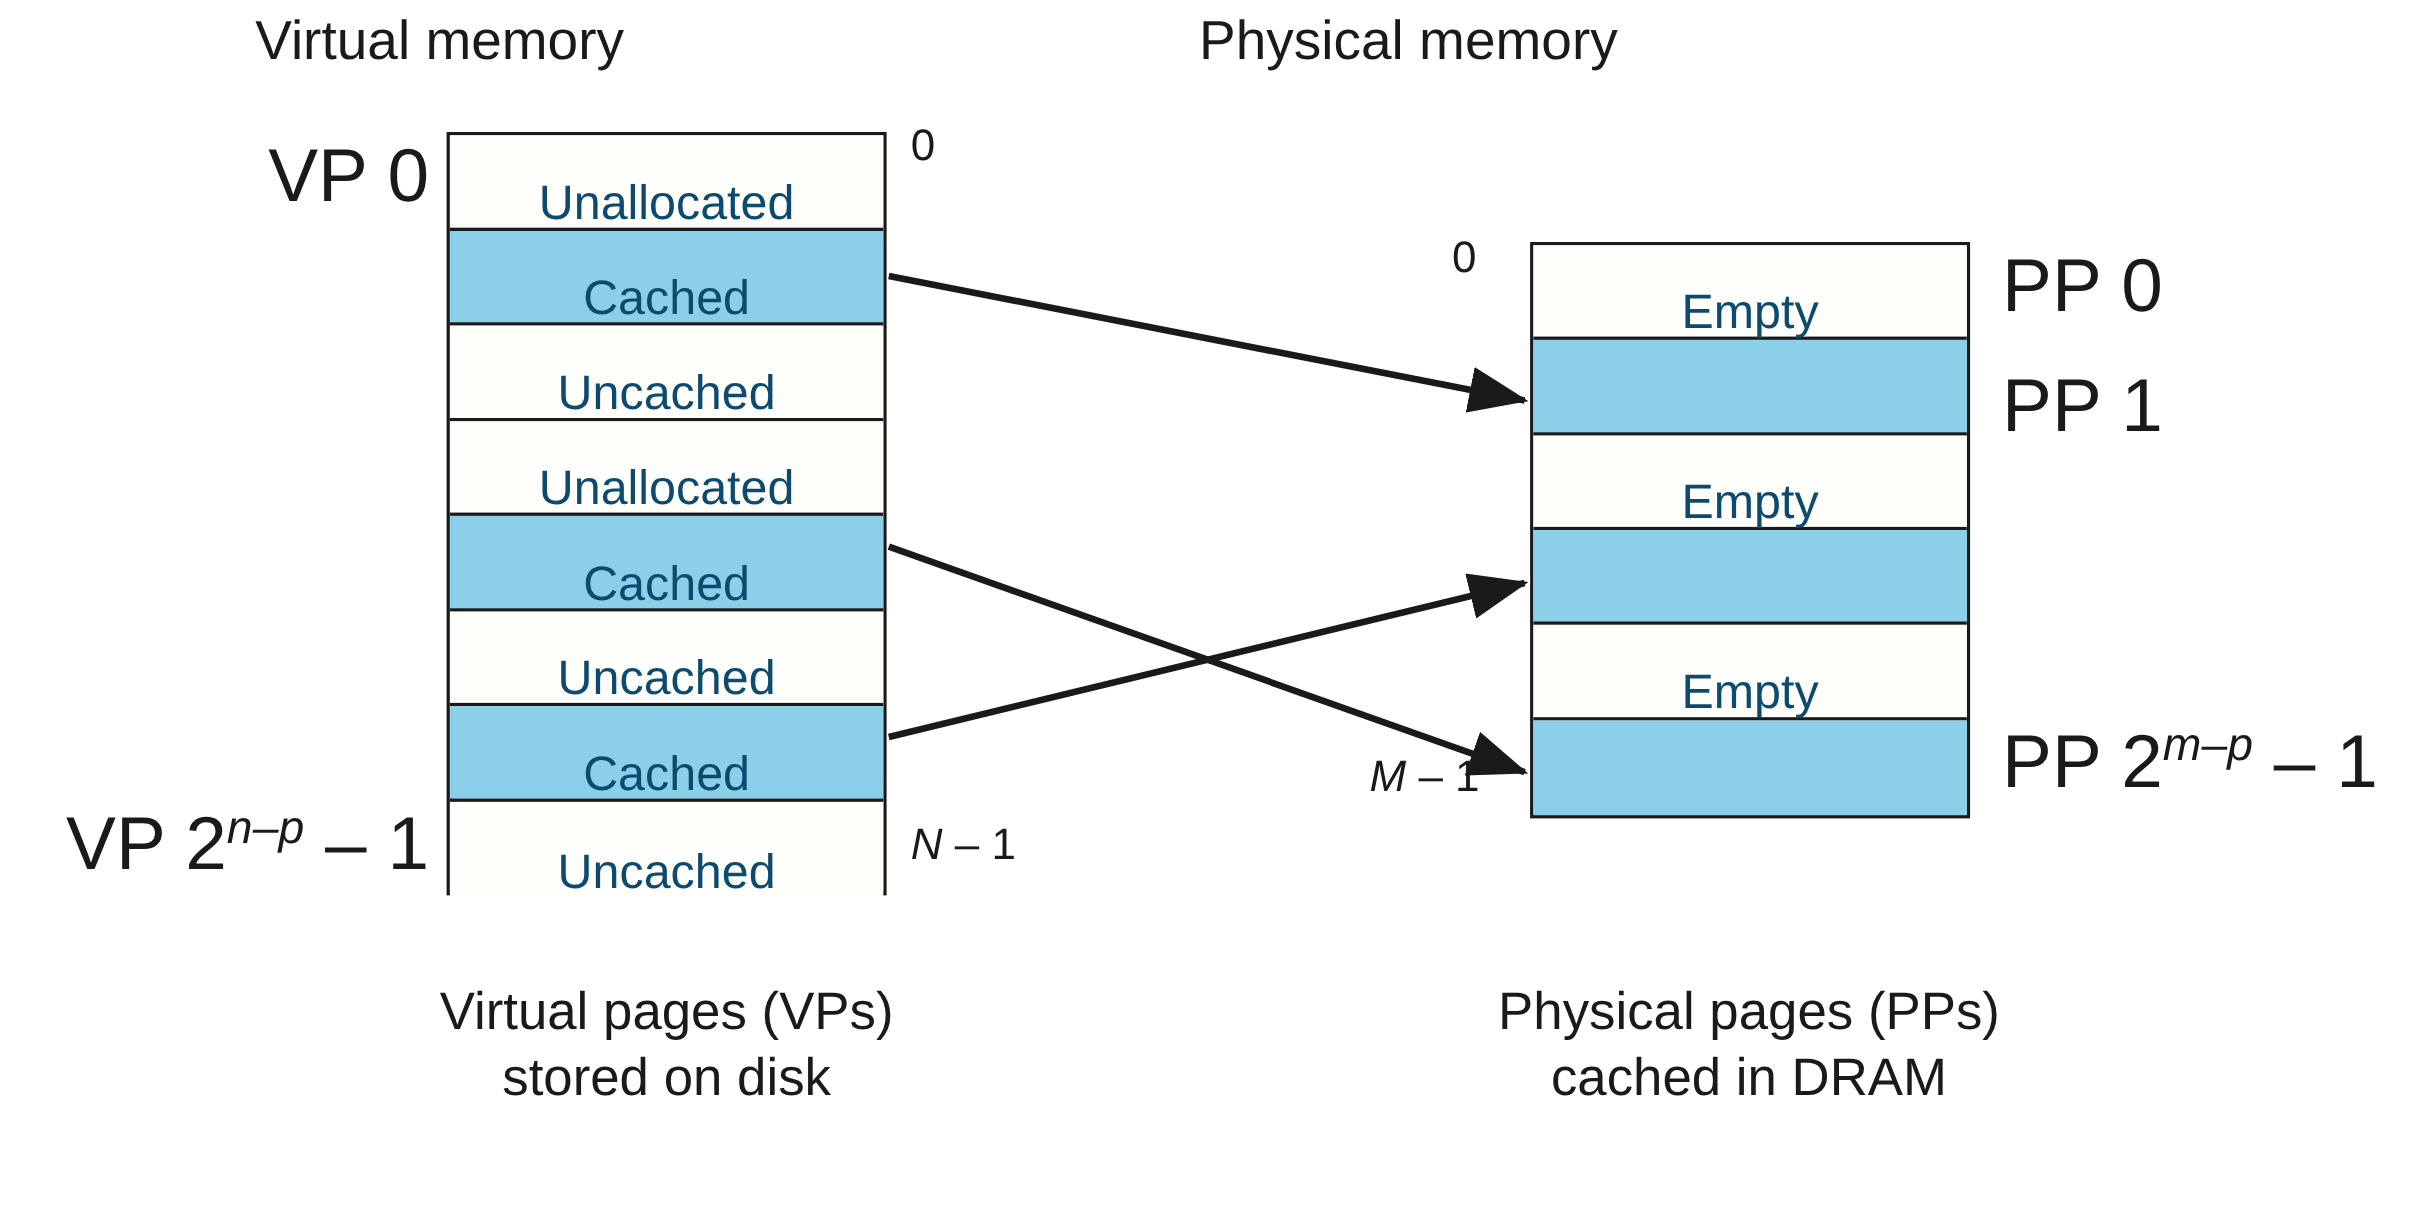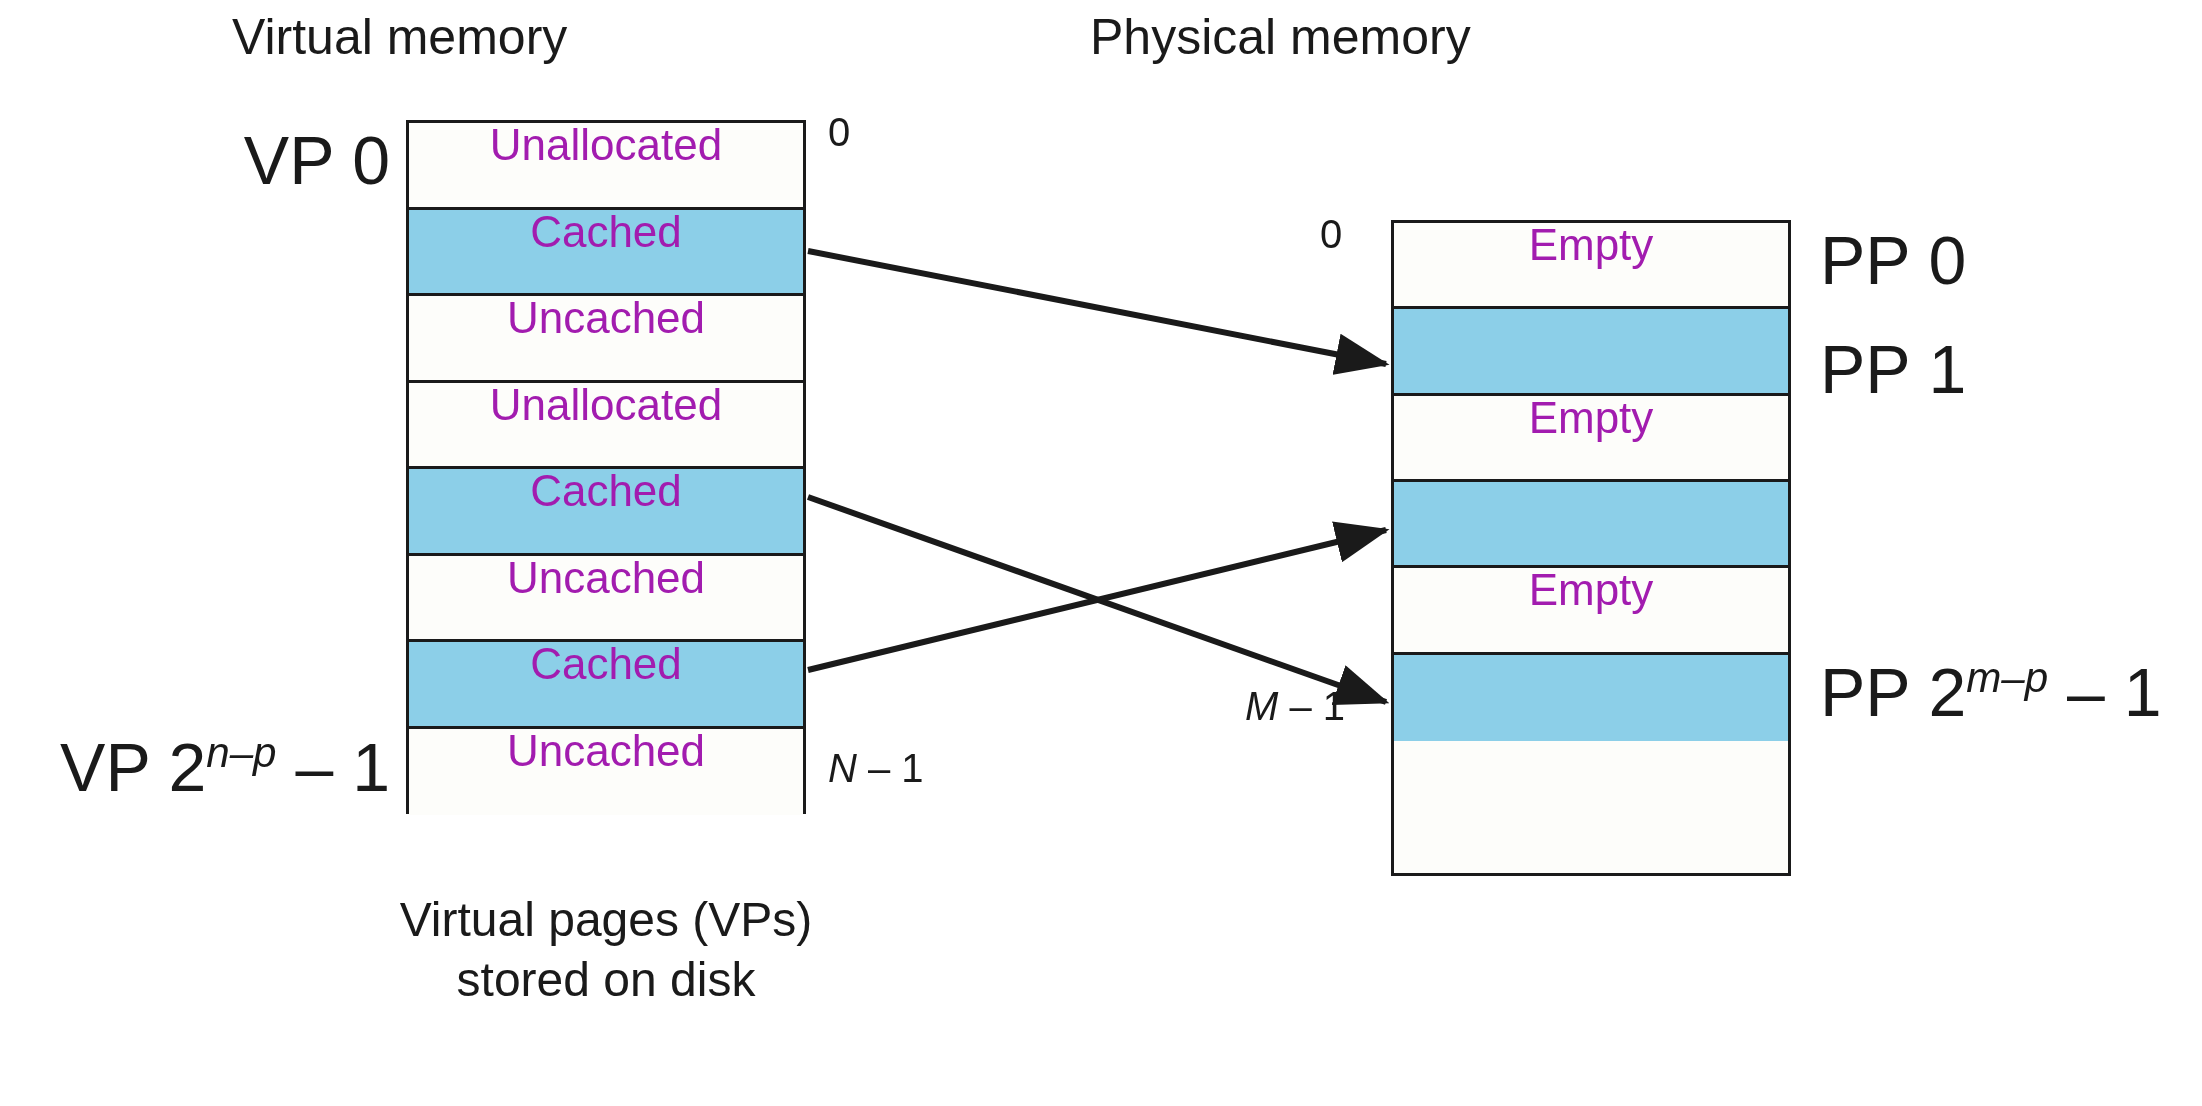--- a/index.html
+++ b/index.html
@@ -32,31 +32,31 @@
   #pm-title { left: 1090px; top: 8px; width: 1000px; }
 
   
   .mem-box {
     position: absolute;
     box-sizing: border-box;
     border: 3px solid #1a1a1a;
     background: #fdfdfa;
   }
   #vm-box  { left: 406px;  top: 120px; width: 400px; height: 694px; }
-  #pm-box  { left: 1391px; top: 220px; width: 400px; height: 656px; }
+  #pm-box  { left: 1391px; top: 220px; width: 400px; height: 524px; }
 
   .mem-row {
     box-sizing: border-box;
     width: 100%;
     display: flex;
-    align-items: flex-start;
+    align-items: flex-end;
     justify-content: center;
     font-size: 44px;
     line-height: 1;
-    color: #a21caf;
+    color: #0c4a6e;
     border-bottom: 3px solid #1a1a1a;
     background: #fdfdfa;
     white-space: nowrap;
   }
   .mem-row:last-child { border-bottom: none; }
   .mem-row.blue { background: #8ccfe8; }
 
   #vm-box .mem-row { height: 86.5px; }
   #pm-box .mem-row { height: 86.33px; }
 
@@ -198,14 +198,16 @@
 
     <line x1="808" y1="251" x2="1386" y2="364" stroke="#1a1a1a" stroke-width="6" marker-end="url(#arrowhead)"></line>
 
     <line x1="808" y1="497" x2="1386" y2="702" stroke="#1a1a1a" stroke-width="6" marker-end="url(#arrowhead)"></line>
 
     <line x1="808" y1="670" x2="1386" y2="530" stroke="#1a1a1a" stroke-width="6" marker-end="url(#arrowhead)"></line>
   </svg>
 
   <div class="caption" id="vm-caption">Virtual pages (VPs)
 stored on disk</div>
+  <div class="caption" id="pm-caption">Physical pages (PPs)
+cached in DRAM</div>
 
 </div>
 
 </body></html>

